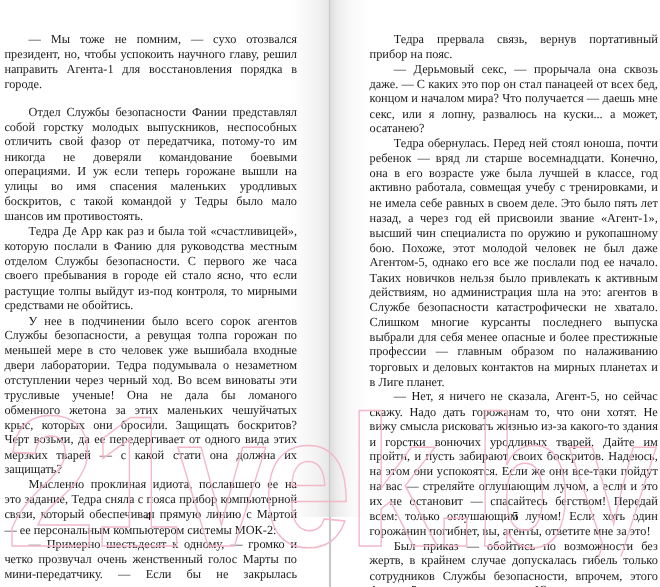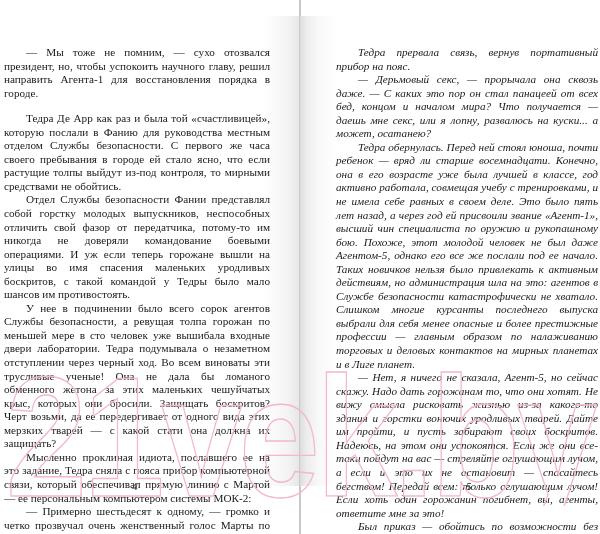--- a/index.html
+++ b/index.html
@@ -1,20 +1,20 @@
 <!DOCTYPE html>
 <html><head>
 <meta charset="utf-8">
 <style>
   html, body { margin:0; padding:0; }
   body { width:600px; height:534px; overflow:hidden; background:#ffffff; position:relative; font-family:"Liberation Serif","DejaVu Serif",serif; color:#1a1a1a; }
   .spread { position:absolute; left:0; top:0; width:600px; height:534px; }
-  .page { position:absolute; top:16px; height:470px; background:#ffffff; }
+  .page { position:absolute; top:0; height:470px; background:#ffffff; }
   .page.left { left:0; width:300px; background:linear-gradient(to right, #ffffff 0%, #ffffff 88%, #f3f3f3 96%, #e6e6e6 100%); }
-  .page.right { left:300px; width:300px; background:linear-gradient(to right, #dcdcdc 0%, #ececec 2%, #f8f8f8 6%, #ffffff 12%, #ffffff 100%);font-style:italic; }
+  .page.right { left:300px; width:300px; background:linear-gradient(to right, #dcdcdc 0%, #ececec 2%, #f8f8f8 6%, #ffffff 12%, #ffffff 100%); }
   .spine { position:absolute; left:299px; top:0; width:2px; height:534px; background:#c8c8c8; }
   .text { position:absolute; font-size:11.2px; line-height:13.55px; text-align:justify; hyphens:manual; }
   .page.left .text { left:4px; top:30px; width:266px; }
   .page.right .text { left:36px; top:30px; width:262px; }
   .text p { margin:0; text-indent:22px; }
   .gap { height:12px; }
   .folio { position:absolute; font-size:11px; top:464px; }
   .page.left .folio { left:132px; }
   .page.right .folio { left:166px; }
   .watermark { position:absolute; left:0; top:356px; width:600px; height:150px; pointer-events:none; }
@@ -22,22 +22,22 @@
 </style>
 </head>
 <body>
 
 <div class="spread">
 
   <div class="page left">
     <div class="text">
       <p>— Мы тоже не помним, — сухо отозвался президент, но, чтобы успокоить научного главу, решил направить Агента-1 для восстановления порядка в городе.</p>
       <div class="gap"></div>
+      <p>Отдел Службы безопасности Фании представлял собой горстку молодых выпускников, неспособных отличить свой фазор от передатчика, потому-то им никогда не доверяли командование боевыми операциями. И уж если теперь горожане вышли на улицы во имя спасения маленьких уродливых боскритов, с такой командой у Тедры было мало шансов им противостоять.</p>
       <p>Тедра Де Арр как раз и была той «счастливицей», которую послали в Фанию для руководства местным отделом Службы безопасности. С первого же часа своего пребывания в городе ей стало ясно, что если растущие толпы выйдут из-под контроля, то мирными средствами не обойтись.</p>
-      <p>Отдел Службы безопасности Фании представлял собой горстку молодых выпускников, неспособных отличить свой фазор от передатчика, потому-то им никогда не доверяли командование боевыми операциями. И уж если теперь горожане вышли на улицы во имя спасения маленьких уродливых боскритов, с такой командой у Тедры было мало шансов им противостоять.</p>
       <p>У нее в подчинении было всего сорок агентов Службы безопасности, а ревущая толпа горожан по меньшей мере в сто человек уже вышибала входные двери лаборатории. Тедра подумывала о незаметном отступлении через черный ход. Во всем виноваты эти трусливые ученые! Она не дала бы ломаного обменного жетона за этих маленьких чешуйчатых крыс, которых они бросили. Защищать боскритов? Черт возьми, да ее передергивает от одного вида этих мерзких тварей — с какой стати она должна их защищать?</p>
       <p>Мысленно проклиная идиота, пославшего ее на это задание, Тедра сняла с пояса прибор компьютерной связи, который обеспечивал прямую линию с Мартой — ее персональным компьютером системы МОК-2:</p>
       <p>— Примерно шестьдесят к одному, — громко и четко прозвучал очень женственный голос Марты по мини-передатчику. — Если бы не закрылась противострессовая клиника...</p>
     </div>
     <div class="folio">4</div>
   </div>
 
   <div class="spine"></div>
 
   <div class="page right">

